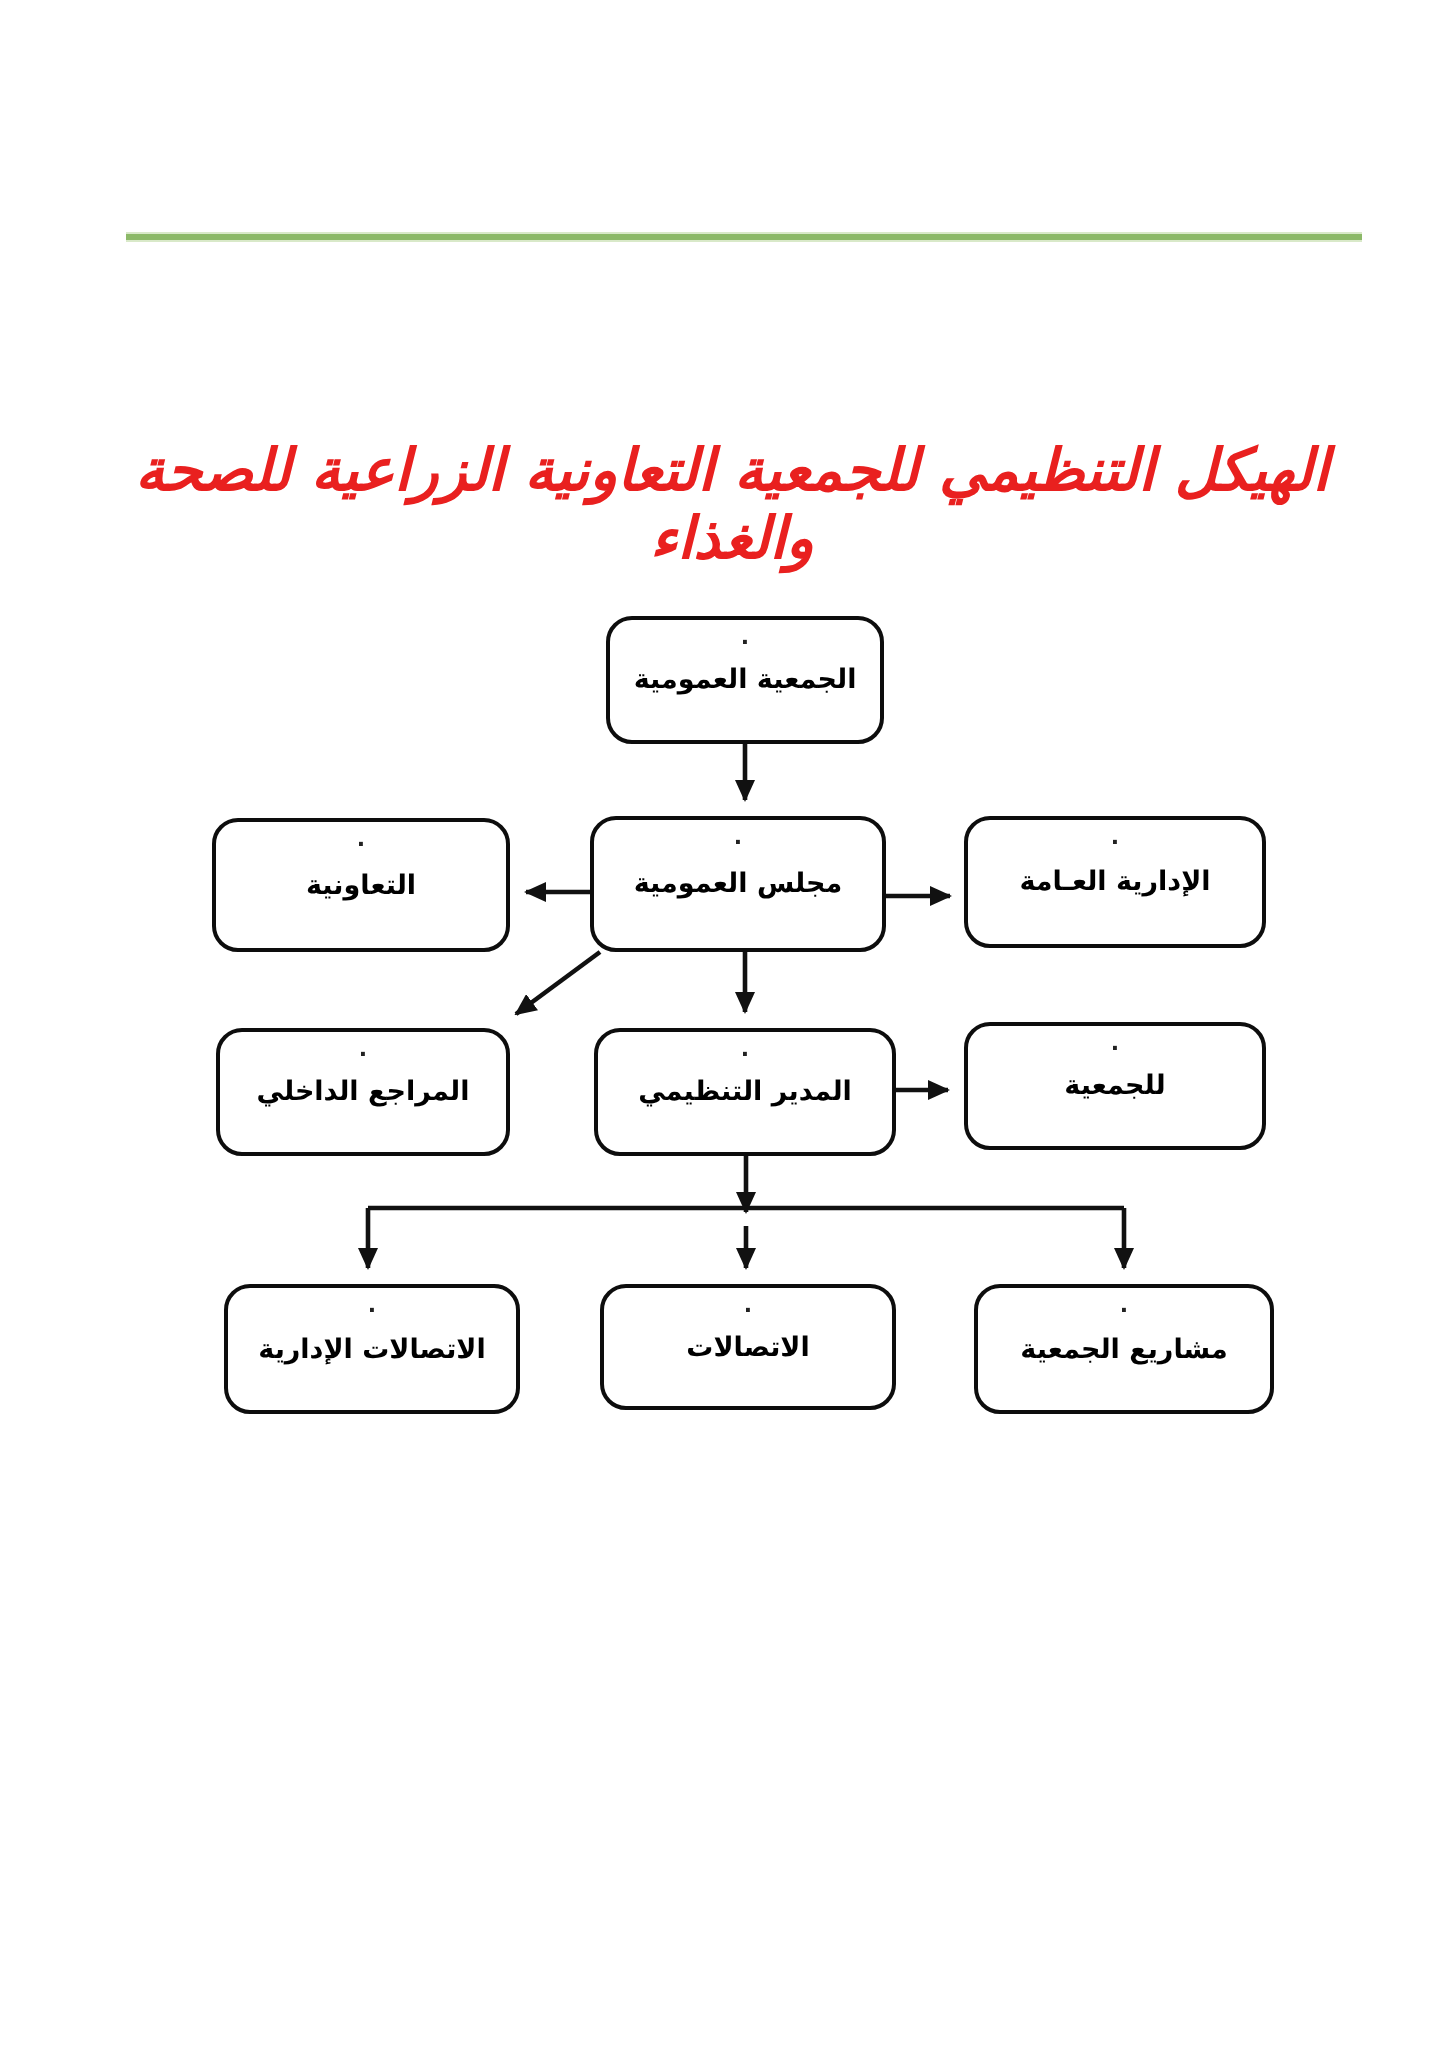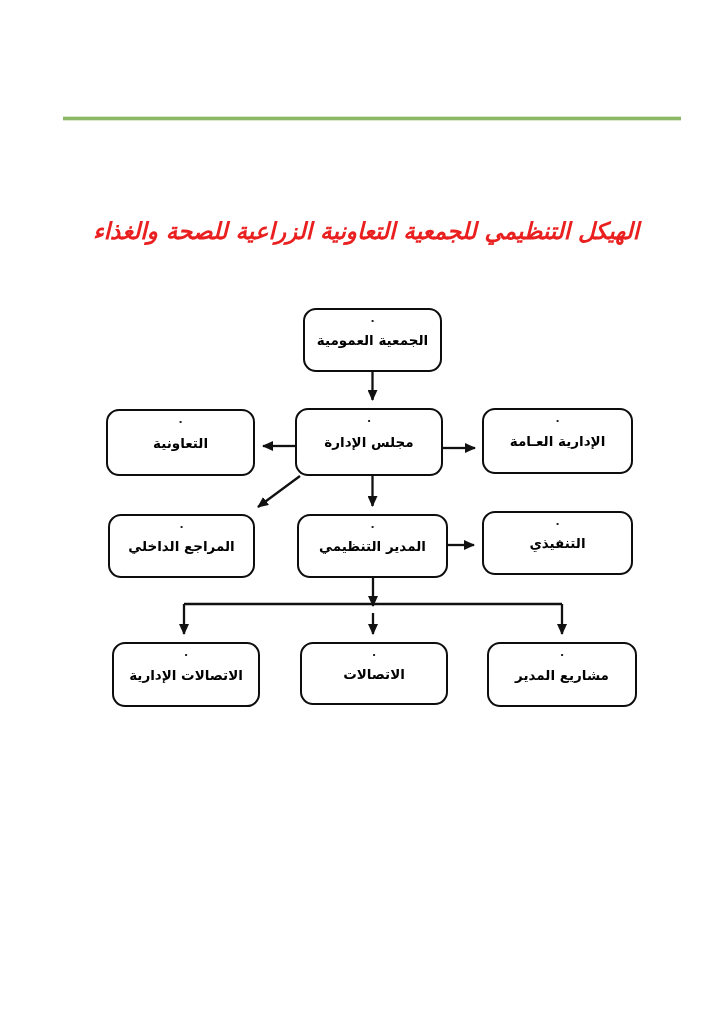--- a/index.html
+++ b/index.html
@@ -16,21 +16,21 @@
     left:63px;top:116px;
     width:618px;height:5px;
     background:linear-gradient(to bottom,#d9e9c9 0 20%,#8cb968 20% 80%,#d9e9c9 80% 100%);
   }
   .title{
     position:absolute;
     left:40px;right:32px;top:218px;
     margin:0;
     text-align:center;
     direction:rtl;
-    font-size:23px;
+    font-size:29px;
     font-weight:bold;
     font-style:italic;
     color:#e9201f;
     letter-spacing:0.5px;
     font-family:"DejaVu Sans", sans-serif;
   }
   .connectors{
     position:absolute;left:0;top:0;
     width:724px;height:1024px;
     pointer-events:none;
@@ -106,51 +106,51 @@
     <span>الجمعية العمومية</span>
   </div>
 
   <div class="node n1">
     <span class="dot">.</span>
     <span>التعاونية</span>
   </div>
 
   <div class="node n2">
     <span class="dot">.</span>
-    <span>مجلس الإدارة</span>
+    <span>مجلس العمومية</span>
   </div>
 
   <div class="node n3">
     <span class="dot">.</span>
     <span>الإدارية العـامة</span>
   </div>
 
   <div class="node n4">
     <span class="dot">.</span>
     <span>المراجع الداخلي</span>
   </div>
 
   <div class="node n5">
     <span class="dot">.</span>
     <span>المدير التنظيمي</span>
   </div>
 
   <div class="node n6">
     <span class="dot">.</span>
-    <span>التنفيذي</span>
+    <span>للجمعية</span>
   </div>
 
   <div class="node n7">
     <span class="dot">.</span>
     <span>الاتصالات الإدارية</span>
   </div>
 
   <div class="node n8">
     <span class="dot">.</span>
     <span>الاتصالات</span>
   </div>
 
   <div class="node n9">
     <span class="dot">.</span>
-    <span>مشاريع المدير</span>
+    <span>مشاريع الجمعية</span>
   </div>
 
 </div>
 
 </body></html>

